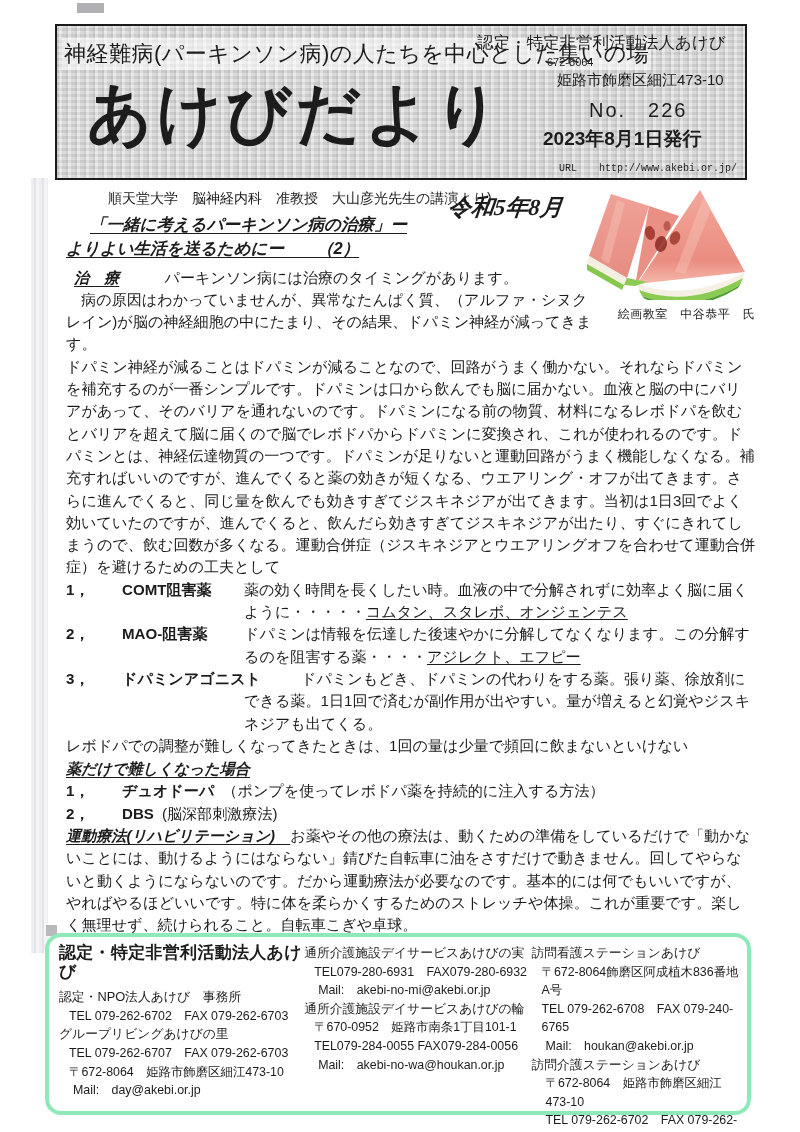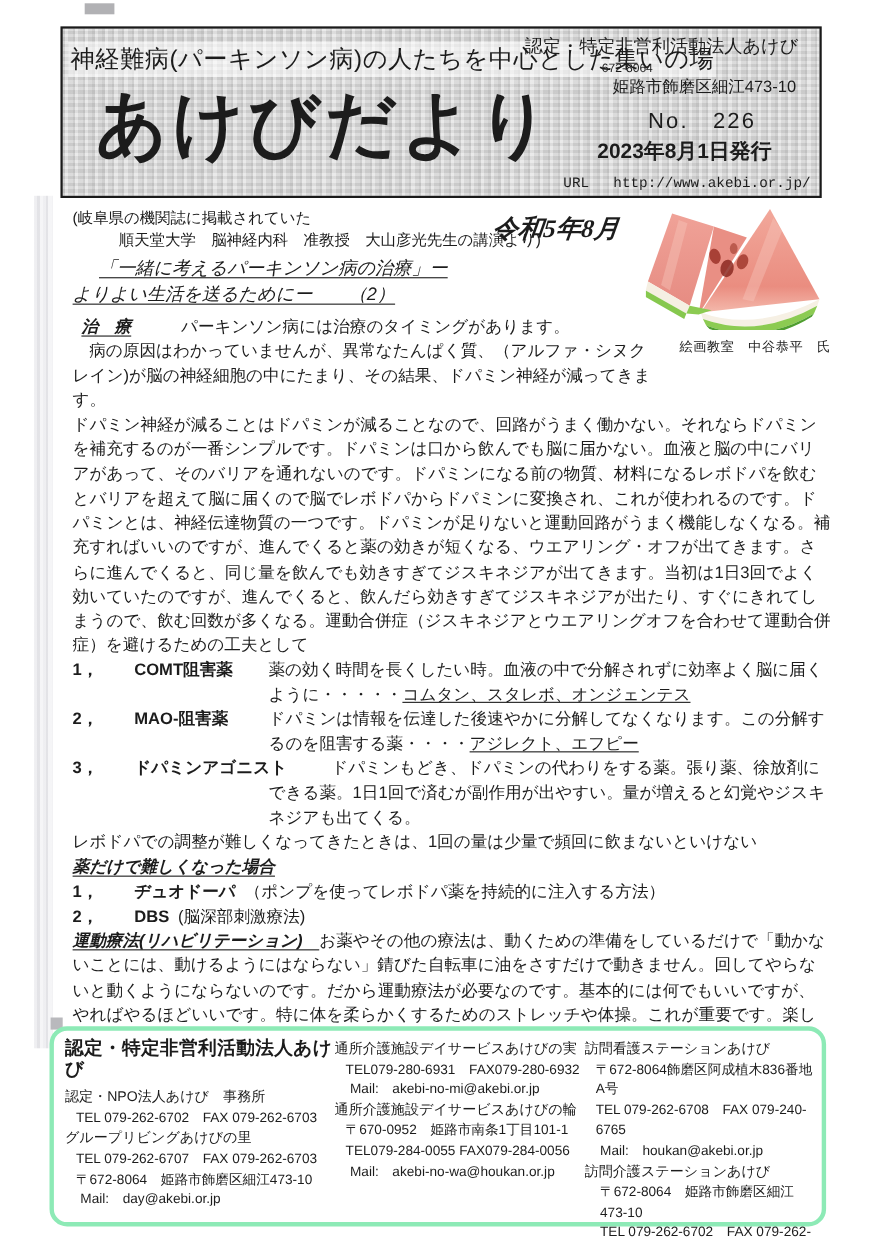--- a/index.html
+++ b/index.html
@@ -19,36 +19,36 @@
         repeating-linear-gradient(0deg,rgba(255,255,255,.28) 0 3px,rgba(140,140,140,.10) 3px 6px);}
   .tagline{position:absolute;left:5px;top:12px;font-size:22px;letter-spacing:.5px;background:rgba(255,255,255,.55);padding:1px 2px;}
   .nl-title{position:absolute;left:30px;top:44px;font-size:64px;font-weight:900;
       font-family:"DejaVu Serif","Liberation Serif",serif;letter-spacing:4px;transform:scaleY(1.04);}
   .pub-block{position:absolute;right:6px;top:6px;width:262px;line-height:1.25;}
   .pub-org{font-size:16.5px;}
   .pub-postal{font-size:11px;margin:3px 0 0 70px;}
   .pub-addr{font-size:15px;margin:2px 0 0 80px;}
   .issue-no{font-size:20px;font-weight:normal;margin:8px 0 0 112px;letter-spacing:2px;}
   .issue-date{font-size:19px;font-weight:bold;margin:4px 0 0 66px;}
-  .url-line{position:absolute;right:8px;bottom:4px;font-family:"Liberation Mono","DejaVu Sans Mono",monospace;font-size:13px;padding-left:43px;}
+  .url-line{position:absolute;right:8px;bottom:4px;font-family:"Liberation Mono","DejaVu Sans Mono",monospace;font-size:10px;padding-left:43px;}
   .url-line .lbl{margin-right:22px;}
 
   
   .era{position:absolute;left:448px;top:192px;font-size:23px;font-weight:600;font-style:italic;
        font-family:"Liberation Serif","DejaVu Serif",serif;transform:skewX(-6deg);}
   .figure{position:absolute;left:584px;top:186px;width:205px;margin:0;text-align:center;}
   .figure figcaption{font-size:12px;margin-top:2px;letter-spacing:.5px;}
 
   
   .main{position:absolute;left:66px;top:188px;width:690px;font-size:15.1px;line-height:22.3px;}
   .src1{font-size:14px;line-height:20px;}
   .src2{font-size:14px;line-height:20px;margin-left:42px;}
   .hl-row1{margin:5px 0 0 24px;}
   .hl-row2{margin:1px 0 0 0;}
-  .hl{font-size:16.5px;font-weight:normal;font-style:italic;text-decoration:underline;text-underline-offset:3px;}
+  .hl{font-size:16.5px;font-weight:bold;font-style:italic;text-decoration:underline;text-underline-offset:3px;}
   .sec-head{font-weight:bold;font-style:italic;text-decoration:underline;text-underline-offset:3px;}
   .treat-line{margin:6px 0 0 8px;}
   p{margin:0;}
   .p-narrow{padding-right:162px;}
   .u{text-decoration:underline;text-underline-offset:2px;}
   .li{padding-left:178px;text-indent:-178px;}
   .num{display:inline-block;width:56px;text-indent:0;font-weight:bold;}
   .term{display:inline-block;width:122px;text-indent:0;font-weight:bold;}
   .term-wide{display:inline-block;width:auto;padding-right:40px;text-indent:0;font-weight:bold;}
   .li2{padding-left:56px;text-indent:-56px;}
@@ -129,21 +129,20 @@
       <ellipse cx="88" cy="52" rx="5" ry="7" fill="#9c3328" opacity=".8" transform="rotate(20 88 52)"></ellipse>
       <ellipse cx="80" cy="40" rx="3.5" ry="5" fill="#a84438" opacity=".7"></ellipse>
 
       <polygon points="30,14 38,17 22,78 14,73" fill="#f6c3b8" opacity=".45"></polygon>
       <polygon points="116,12 124,24 98,88 88,86" fill="#f8c9bd" opacity=".4"></polygon>
     </svg>
     <figcaption>絵画教室　中谷恭平　氏</figcaption>
   </figure>
 
   <div class="main">
-    <div class="src1">(岐阜県の機関誌に掲載されていた</div>
     <div class="src2">順天堂大学　脳神経内科　准教授　大山彦光先生の講演より)</div>
 
     <div class="hl-row1">
       <span class="hl">「一緒に考えるパーキンソン病の治療」ー</span>
     </div>
     <div class="hl-row2">
       <span class="hl">よりよい生活を送るためにー　　（2）</span>
     </div>
 
     <p class="treat-line">

